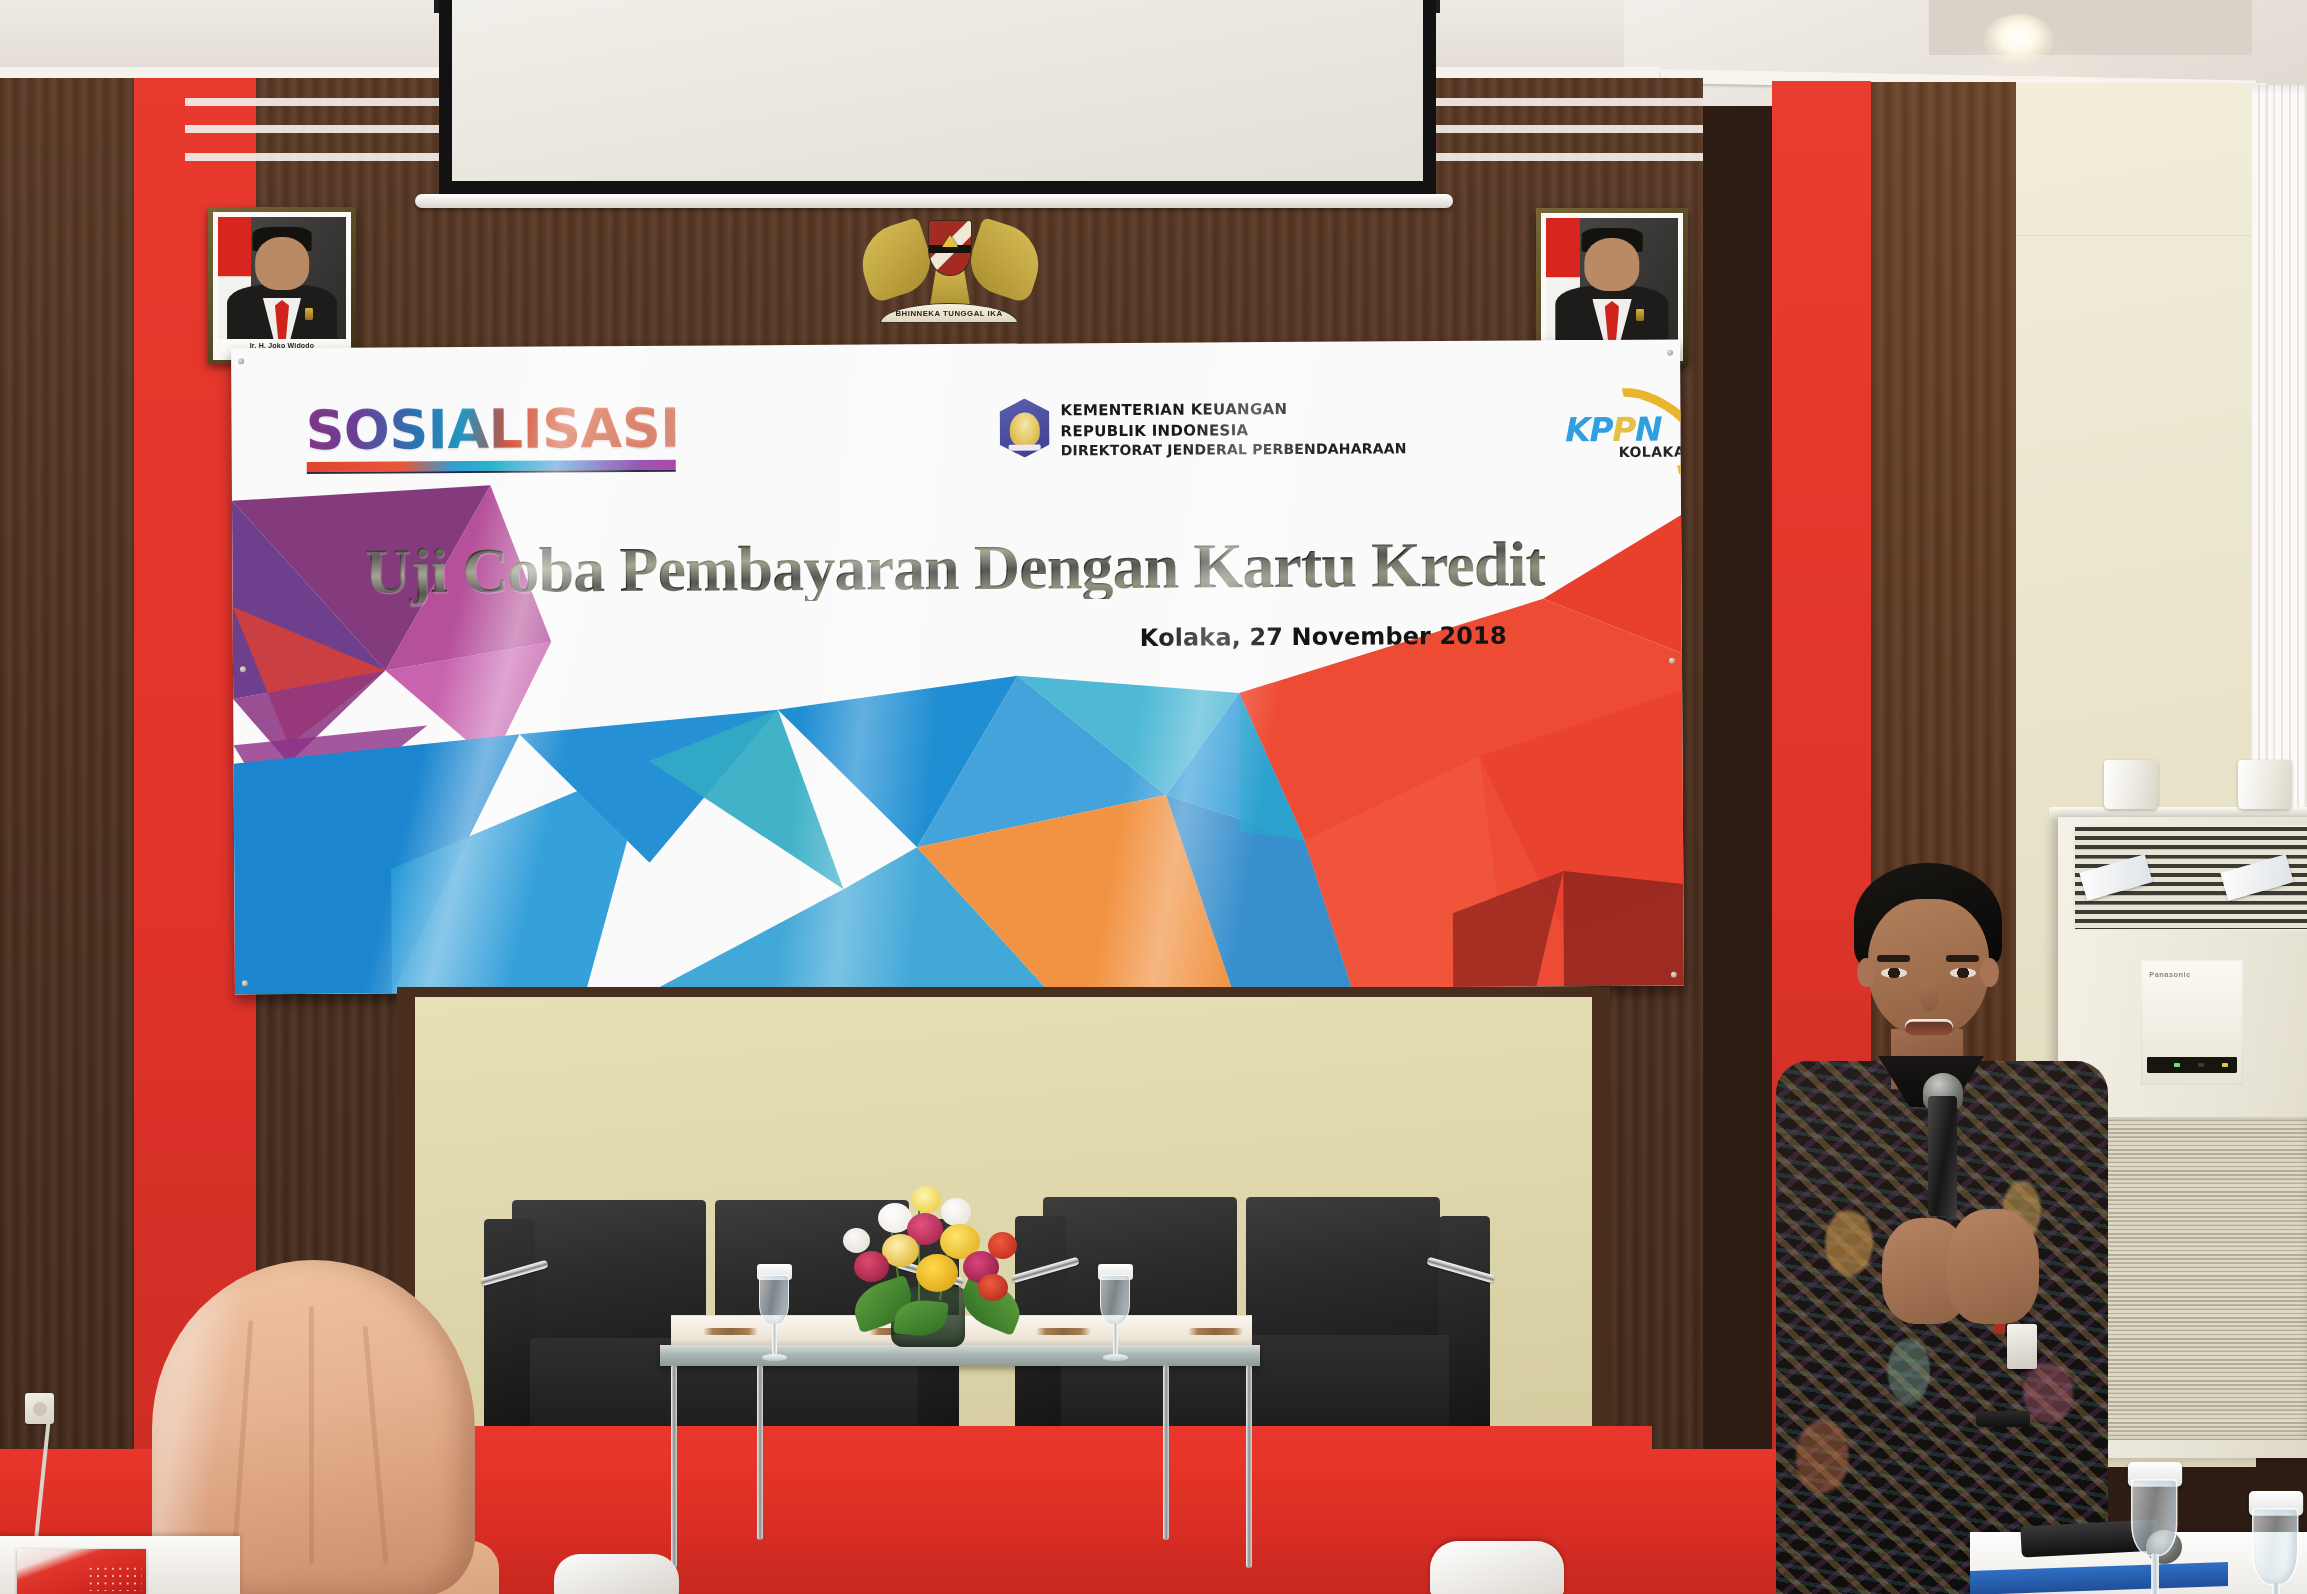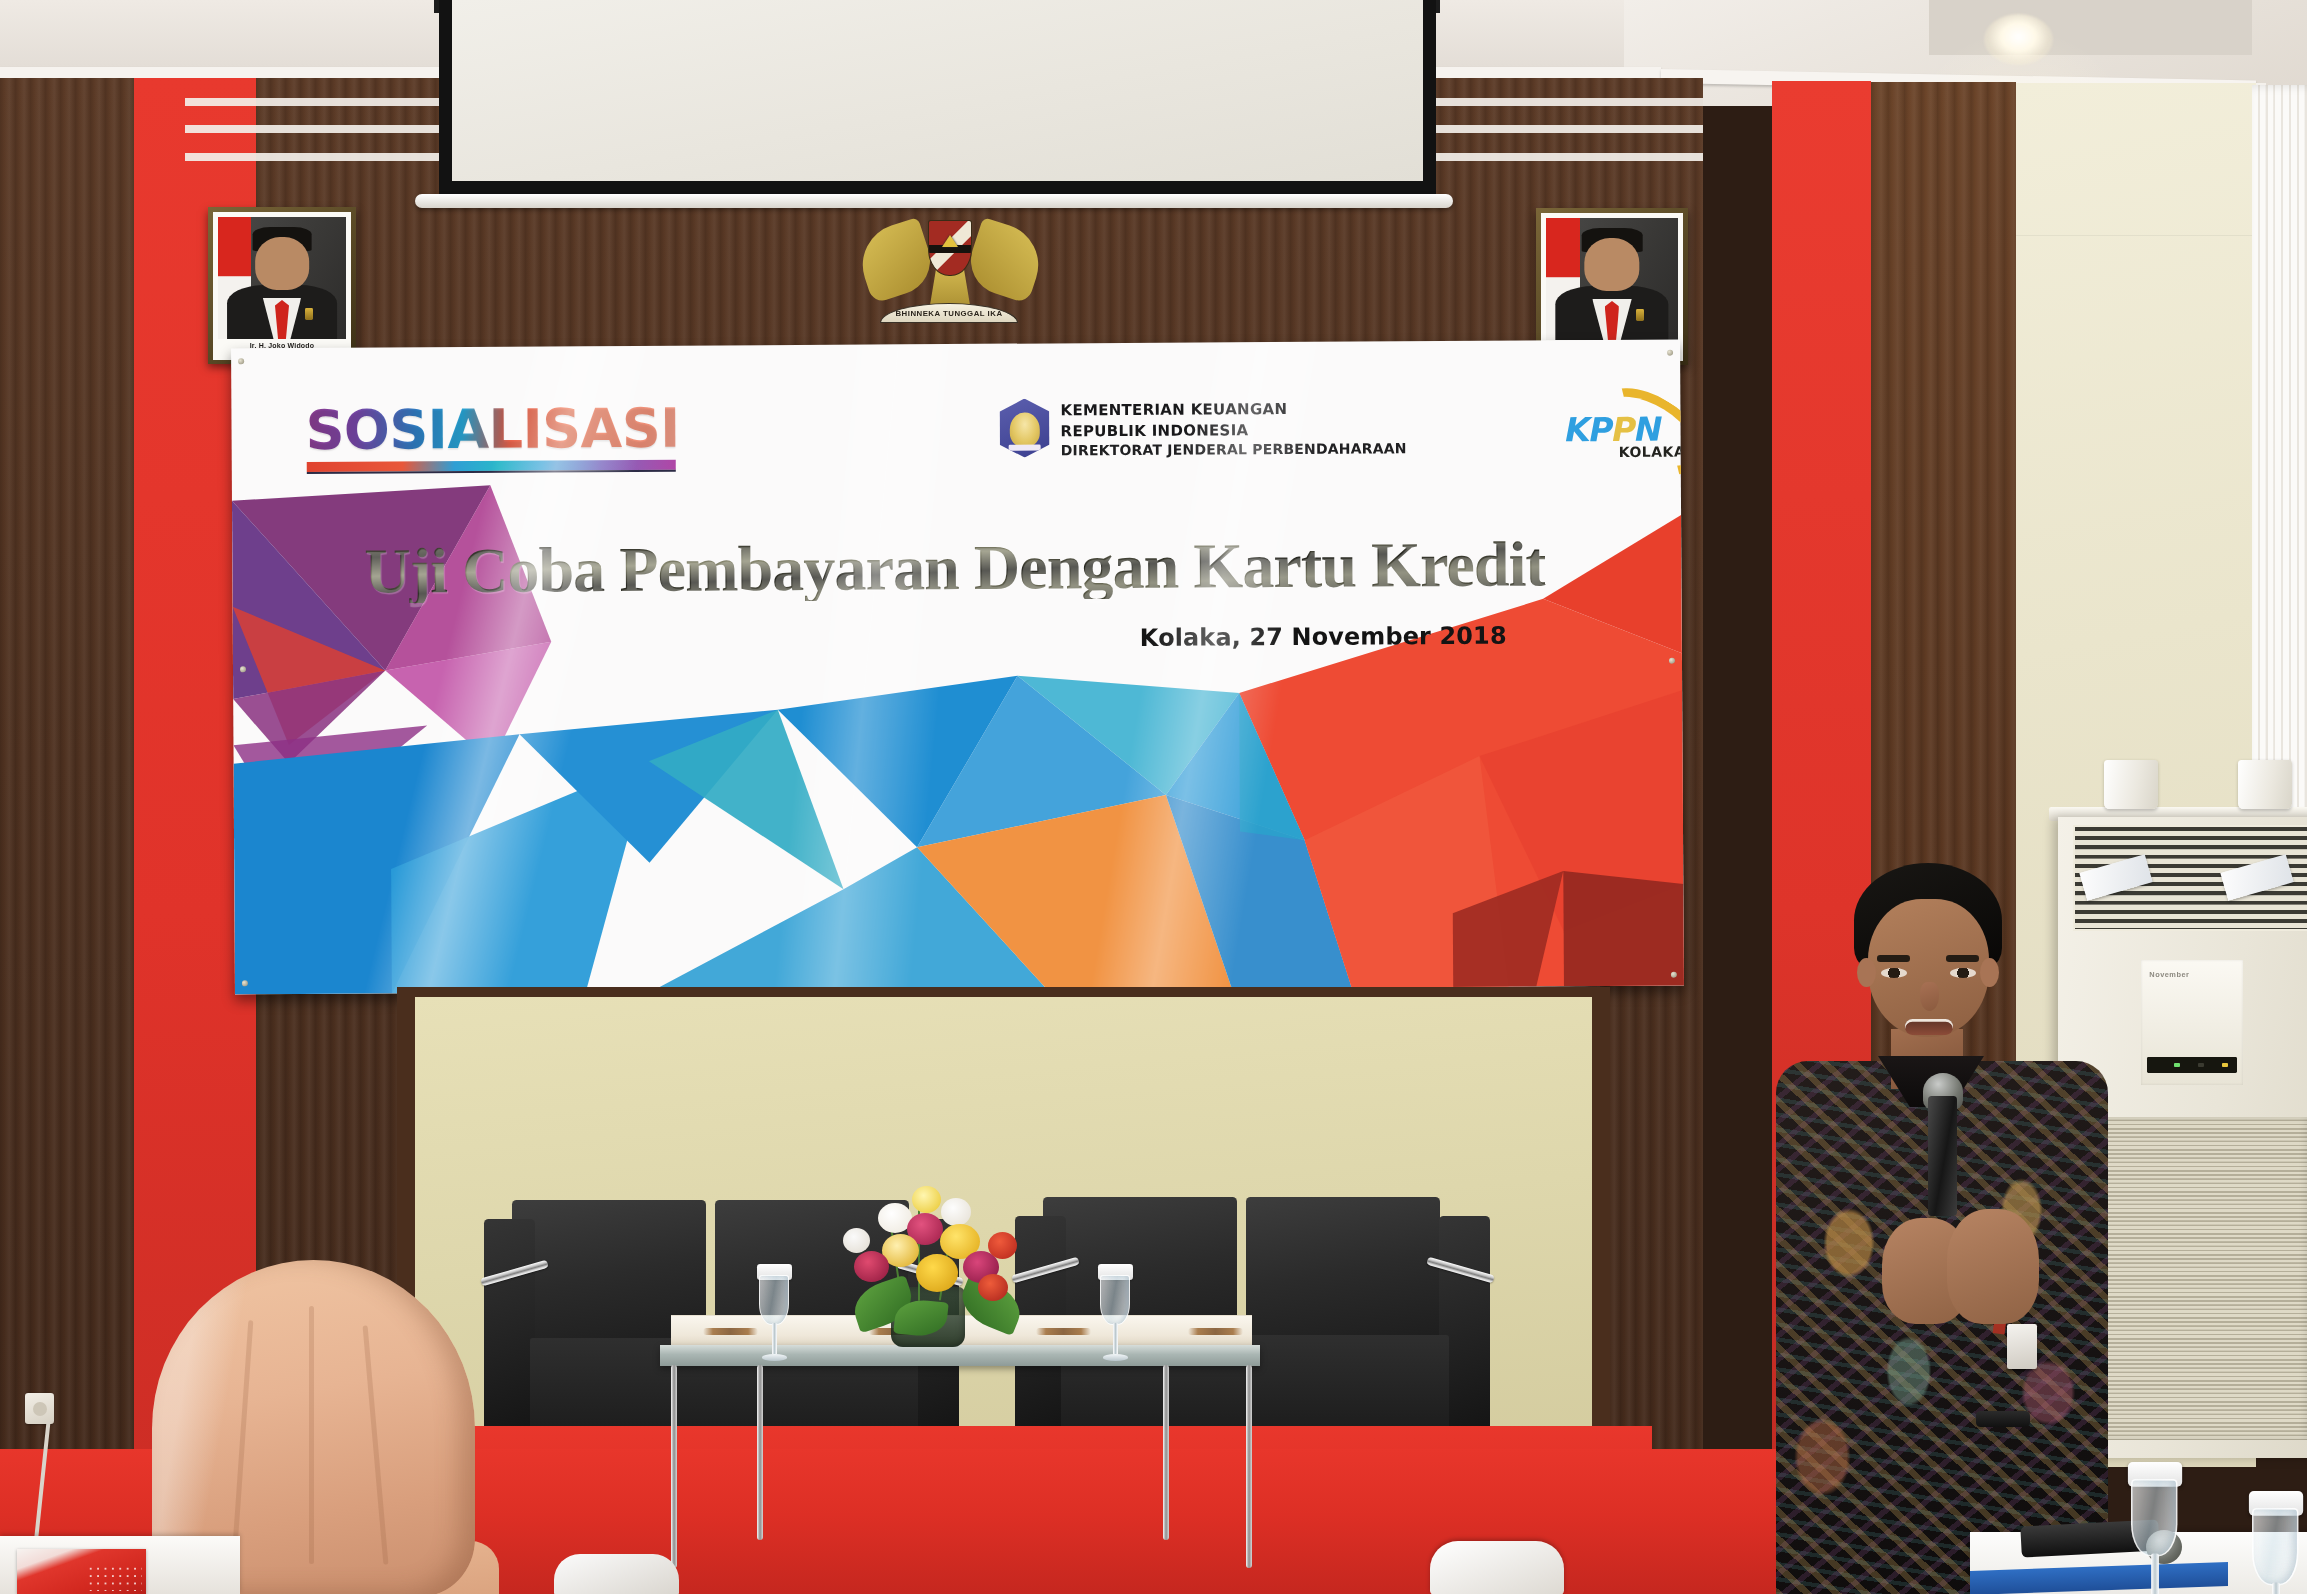--- a/index.html
+++ b/index.html
@@ -563,21 +563,21 @@
   </div>
 
   <div class="abs ac-top"></div>
   <div class="abs" id="ac-unit"></div>
   <div class="abs ac-cyl" style="left:2104px; top:760px"></div>
   <div class="abs ac-cyl" style="left:2238px; top:760px"></div>
   <div class="abs ac-louvers"></div>
   <div class="abs ac-paper" style="left:2082px; top:863px"></div>
   <div class="abs ac-paper" style="left:2223px; top:863px"></div>
   <div class="abs ac-panel">
-    <div class="ac-brand">November</div>
+    <div class="ac-brand">Panasonic</div>
     <div class="ac-display">
       <div class="ac-led" style="left:27px;  background:#6fe06f"></div>
       <div class="ac-led" style="left:51px; background:#3a3a30"></div>
       <div class="ac-led" style="left:75px; background:#e8c63c"></div>
     </div>
   </div>
   <div class="abs ac-grille"></div>
 
   <div class="abs" id="speaker">
     <div class="sp-shirt"></div>

